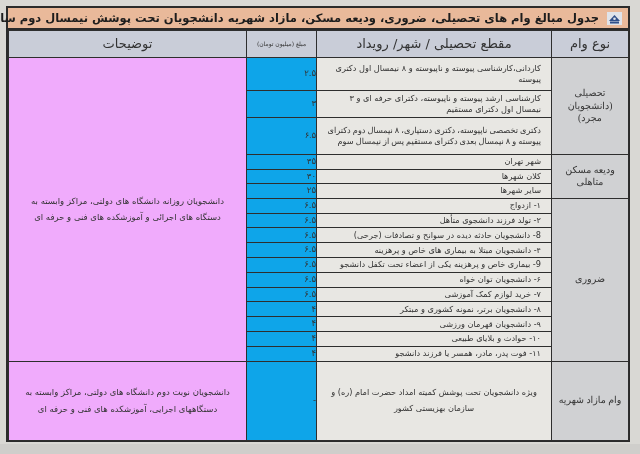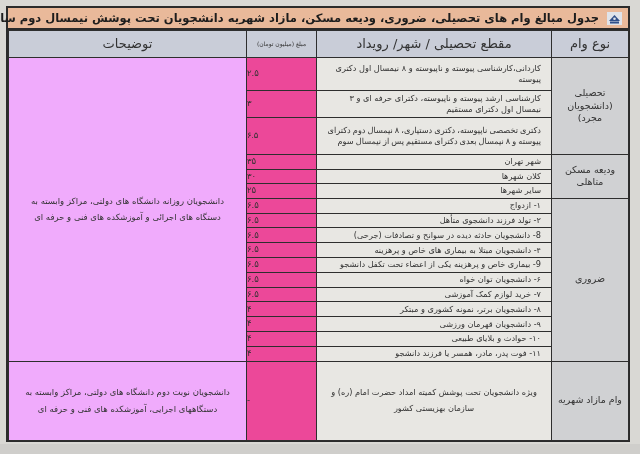--- a/index.html
+++ b/index.html
@@ -51,31 +51,32 @@
     height: 27px;
     font-size: 13px;
     text-align: center;
   }
   th.amount-head { font-size: 6px; }
   td.type {
     background: #d0d1d3;
     text-align: center;
     font-size: 9.5px;
     padding: 0 4px;
+    font-family: Liberation Serif, serif;
   }
   td.item {
     text-align: right;
     padding: 0 10px;
     font-size: 8.2px;
     background: #e8e7e3;
   }
   td.amount {
-    text-align: left;
+    text-align: right;
     font-size: 8.5px;
-    background: #ec4899;
+    background: #0ea5e9;
   }
   td.desc {
     text-align: center;
     padding: 0 10px;
     font-size: 8.5px;
     background: #f0abfc;
     line-height: 1.9;
   }
   .r-edu1 { height: 33px; }
   .r-edu2 { height: 27px; }

